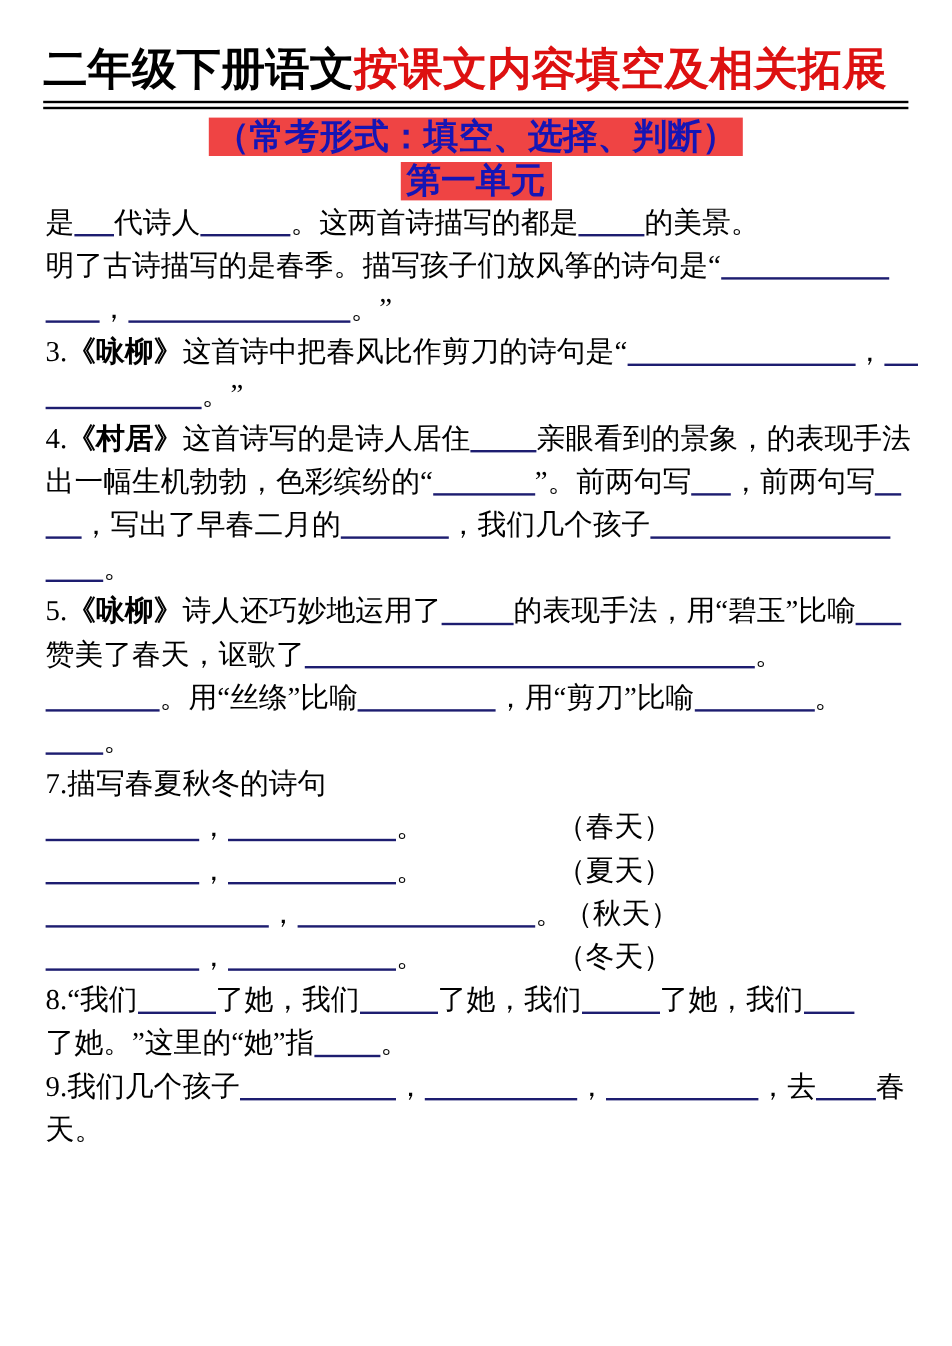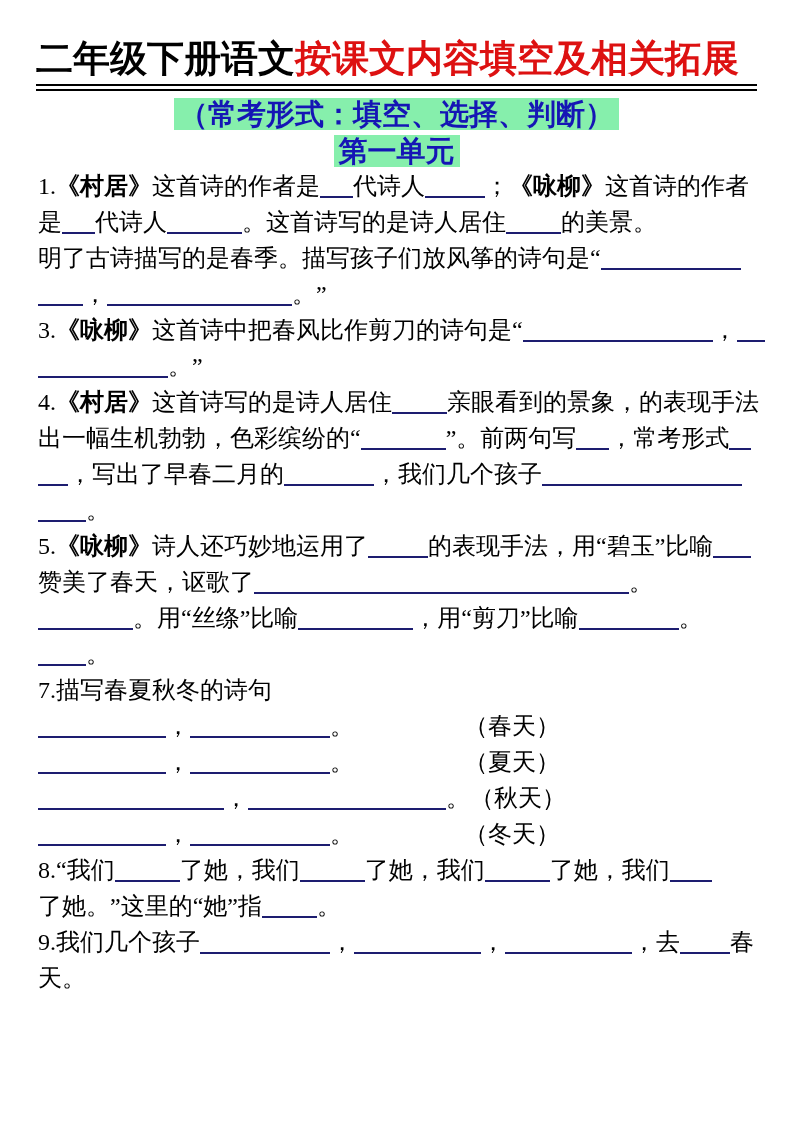--- a/index.html
+++ b/index.html
@@ -13,21 +13,21 @@
   }
   .header{position:absolute;left:36px;top:36px;width:721px;}
   .title{
     font-size:37px;font-weight:bold;line-height:46px;
     white-space:nowrap;letter-spacing:0;
     border-bottom:7px double #000;padding-bottom:2px;
   }
   .title .red{color:#dd1111;}
   .subtitle{margin-top:4px;text-align:center;font-size:29px;font-weight:bold;line-height:38px;}
   .section{text-align:center;font-size:29px;font-weight:bold;line-height:36px;}
-  .hl{background:#86efac;color:#1515b5;padding:0 5px;}
+  .hl{background:#ef4444;color:#1515b5;padding:0 5px;}
   .content{position:absolute;left:38px;top:168px;width:750px;}
   .line{
     font-size:24px;line-height:36px;height:36px;
     white-space:nowrap;
   }
   .line .bold{font-weight:bold;}
   .blank{
     display:inline-block;height:1em;
     border-bottom:2px solid #1d1d70;
     vertical-align:-4px;
@@ -56,28 +56,27 @@
     </div>
     <div class="subtitle">
       <span class="hl">（常考形式：填空、选择、判断）</span>
     </div>
     <div class="section">
       <span class="hl">第一单元</span>
     </div>
   </div>
 
   <div class="content">
-      <div class="line"><span>1.</span><span class="bold">《村居》</span><span>这首诗的作者是</span><span class="blank" style="width: 33px;"></span><span>代诗人</span><span class="blank" style="width: 60px;"></span><span>；</span><span class="bold">《咏柳》</span><span>这首诗的作者</span></div>
-      <div class="line"><span>是</span><span class="blank" style="width: 33px;"></span><span>代诗人</span><span class="blank" style="width: 75px;"></span><span>。这首诗写的是诗人居住</span><span class="blank" style="width: 55px;"></span><span>的美景。</span></div>
+      <div class="line"><span>是</span><span class="blank" style="width: 33px;"></span><span>代诗人</span><span class="blank" style="width: 75px;"></span><span>。这两首诗描写的都是</span><span class="blank" style="width: 55px;"></span><span>的美景。</span></div>
       <div class="line"><span>明了古诗描写的是春季。描写孩子们放风筝的诗句是“</span><span class="blank" style="width: 140px;"></span></div>
       <div class="line"><span class="blank" style="width: 45px;"></span><span>，</span><span class="blank" style="width: 185px;"></span><span>。”</span></div>
       <div class="line"><span>3.</span><span class="bold">《咏柳》</span><span>这首诗中把春风比作剪刀的诗句是“</span><span class="blank" style="width: 190px;"></span><span>，</span><span class="blank" style="width: 28px;"></span></div>
       <div class="line"><span class="blank" style="width: 130px;"></span><span>。”</span></div>
       <div class="line"><span>4.</span><span class="bold">《村居》</span><span>这首诗写的是诗人居住</span><span class="blank" style="width: 55px;"></span><span>亲眼看到的景象，的表现手法</span></div>
-      <div class="line"><span>出一幅生机勃勃，色彩缤纷的“</span><span class="blank" style="width: 85px;"></span><span>”。前两句写</span><span class="blank" style="width: 33px;"></span><span>，常考形式</span><span class="blank" style="width: 22px;"></span></div>
+      <div class="line"><span>出一幅生机勃勃，色彩缤纷的“</span><span class="blank" style="width: 85px;"></span><span>”。前两句写</span><span class="blank" style="width: 33px;"></span><span>，前两句写</span><span class="blank" style="width: 22px;"></span></div>
       <div class="line"><span class="blank" style="width: 30px;"></span><span>，写出了早春二月的</span><span class="blank" style="width: 90px;"></span><span>，我们几个孩子</span><span class="blank" style="width: 200px;"></span></div>
       <div class="line"><span class="blank" style="width: 48px;"></span><span>。</span></div>
       <div class="line"><span>5.</span><span class="bold">《咏柳》</span><span>诗人还巧妙地运用了</span><span class="blank" style="width: 60px;"></span><span>的表现手法，用“碧玉”比喻</span><span class="blank" style="width: 38px;"></span></div>
       <div class="line"><span>赞美了春天，讴歌了</span><span class="blank" style="width: 375px;"></span><span>。</span></div>
       <div class="line"><span class="blank" style="width: 95px;"></span><span>。用“丝绦”比喻</span><span class="blank" style="width: 115px;"></span><span>，用“剪刀”比喻</span><span class="blank" style="width: 100px;"></span><span>。</span></div>
       <div class="line"><span class="blank" style="width: 48px;"></span><span>。</span></div>
       <div class="line"><span>7.描写春夏秋冬的诗句</span></div>
       <div class="line"><span class="blank" style="width: 128px;"></span><span>，</span><span class="blank" style="width: 140px;"></span><span>。</span><span class="spacer" style="width: 110px;"></span><span>（春天）</span></div>
       <div class="line"><span class="blank" style="width: 128px;"></span><span>，</span><span class="blank" style="width: 140px;"></span><span>。</span><span class="spacer" style="width: 110px;"></span><span>（夏天）</span></div>
       <div class="line"><span class="blank" style="width: 186px;"></span><span>，</span><span class="blank" style="width: 198px;"></span><span>。（秋天）</span></div>

